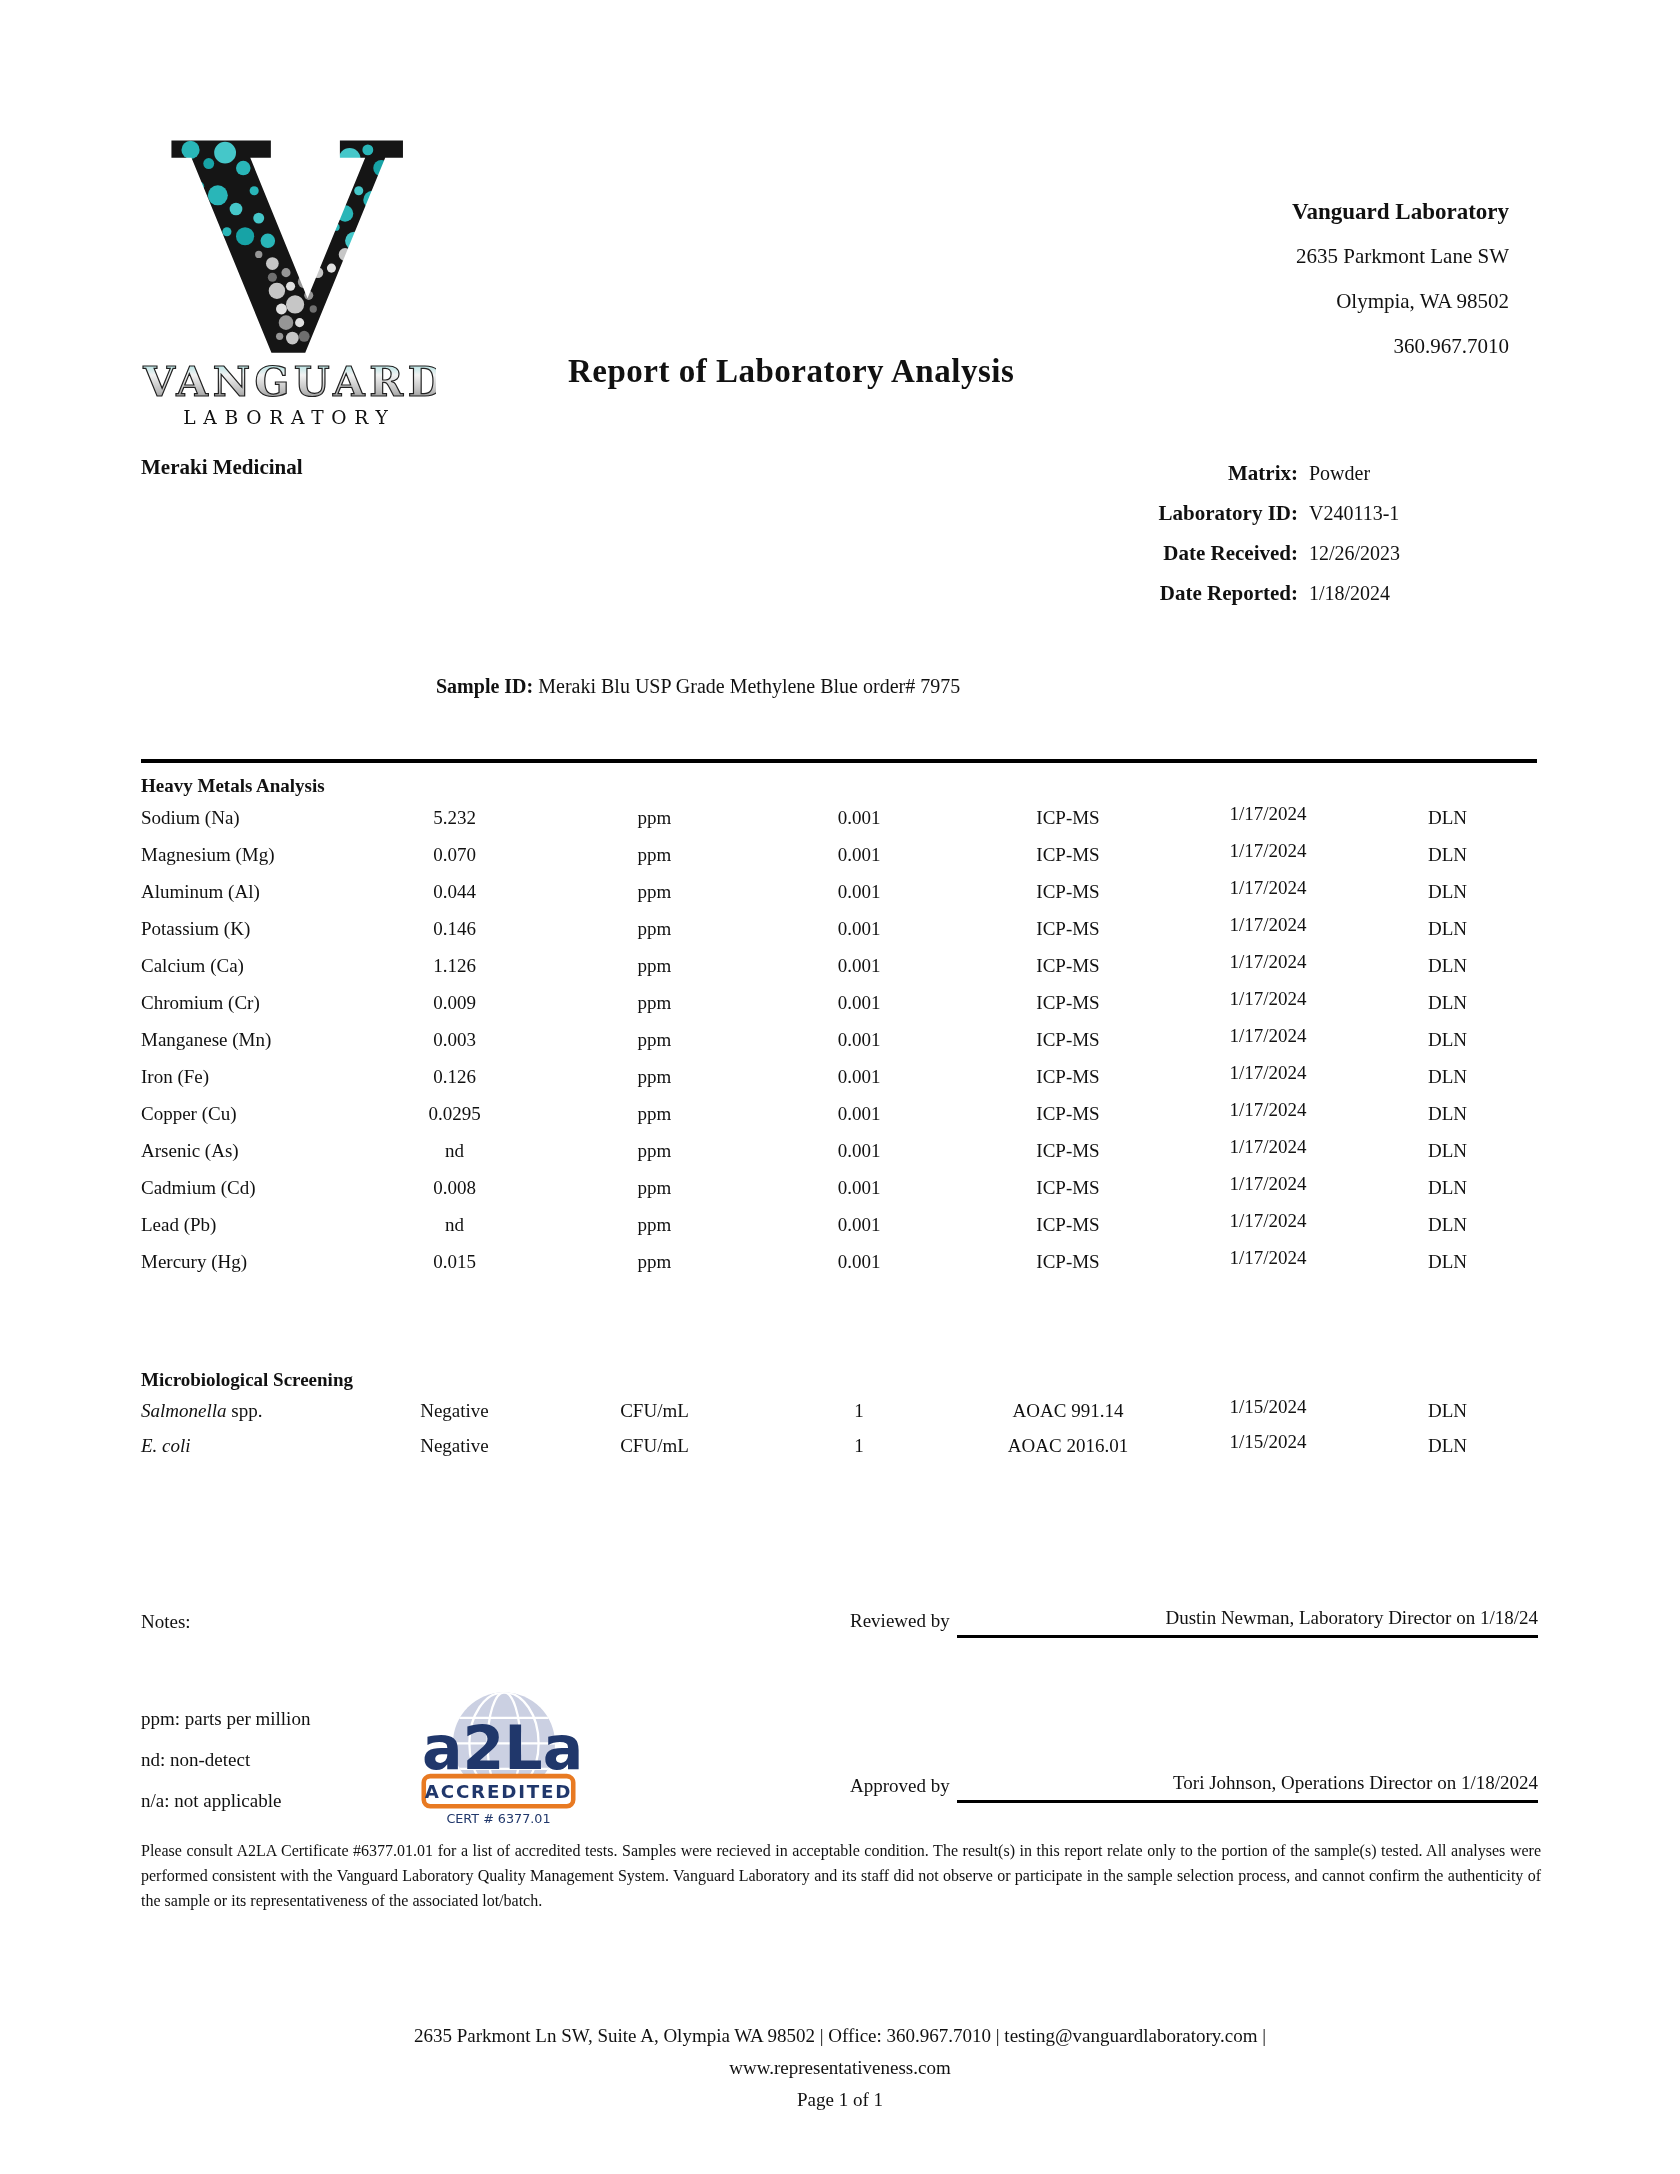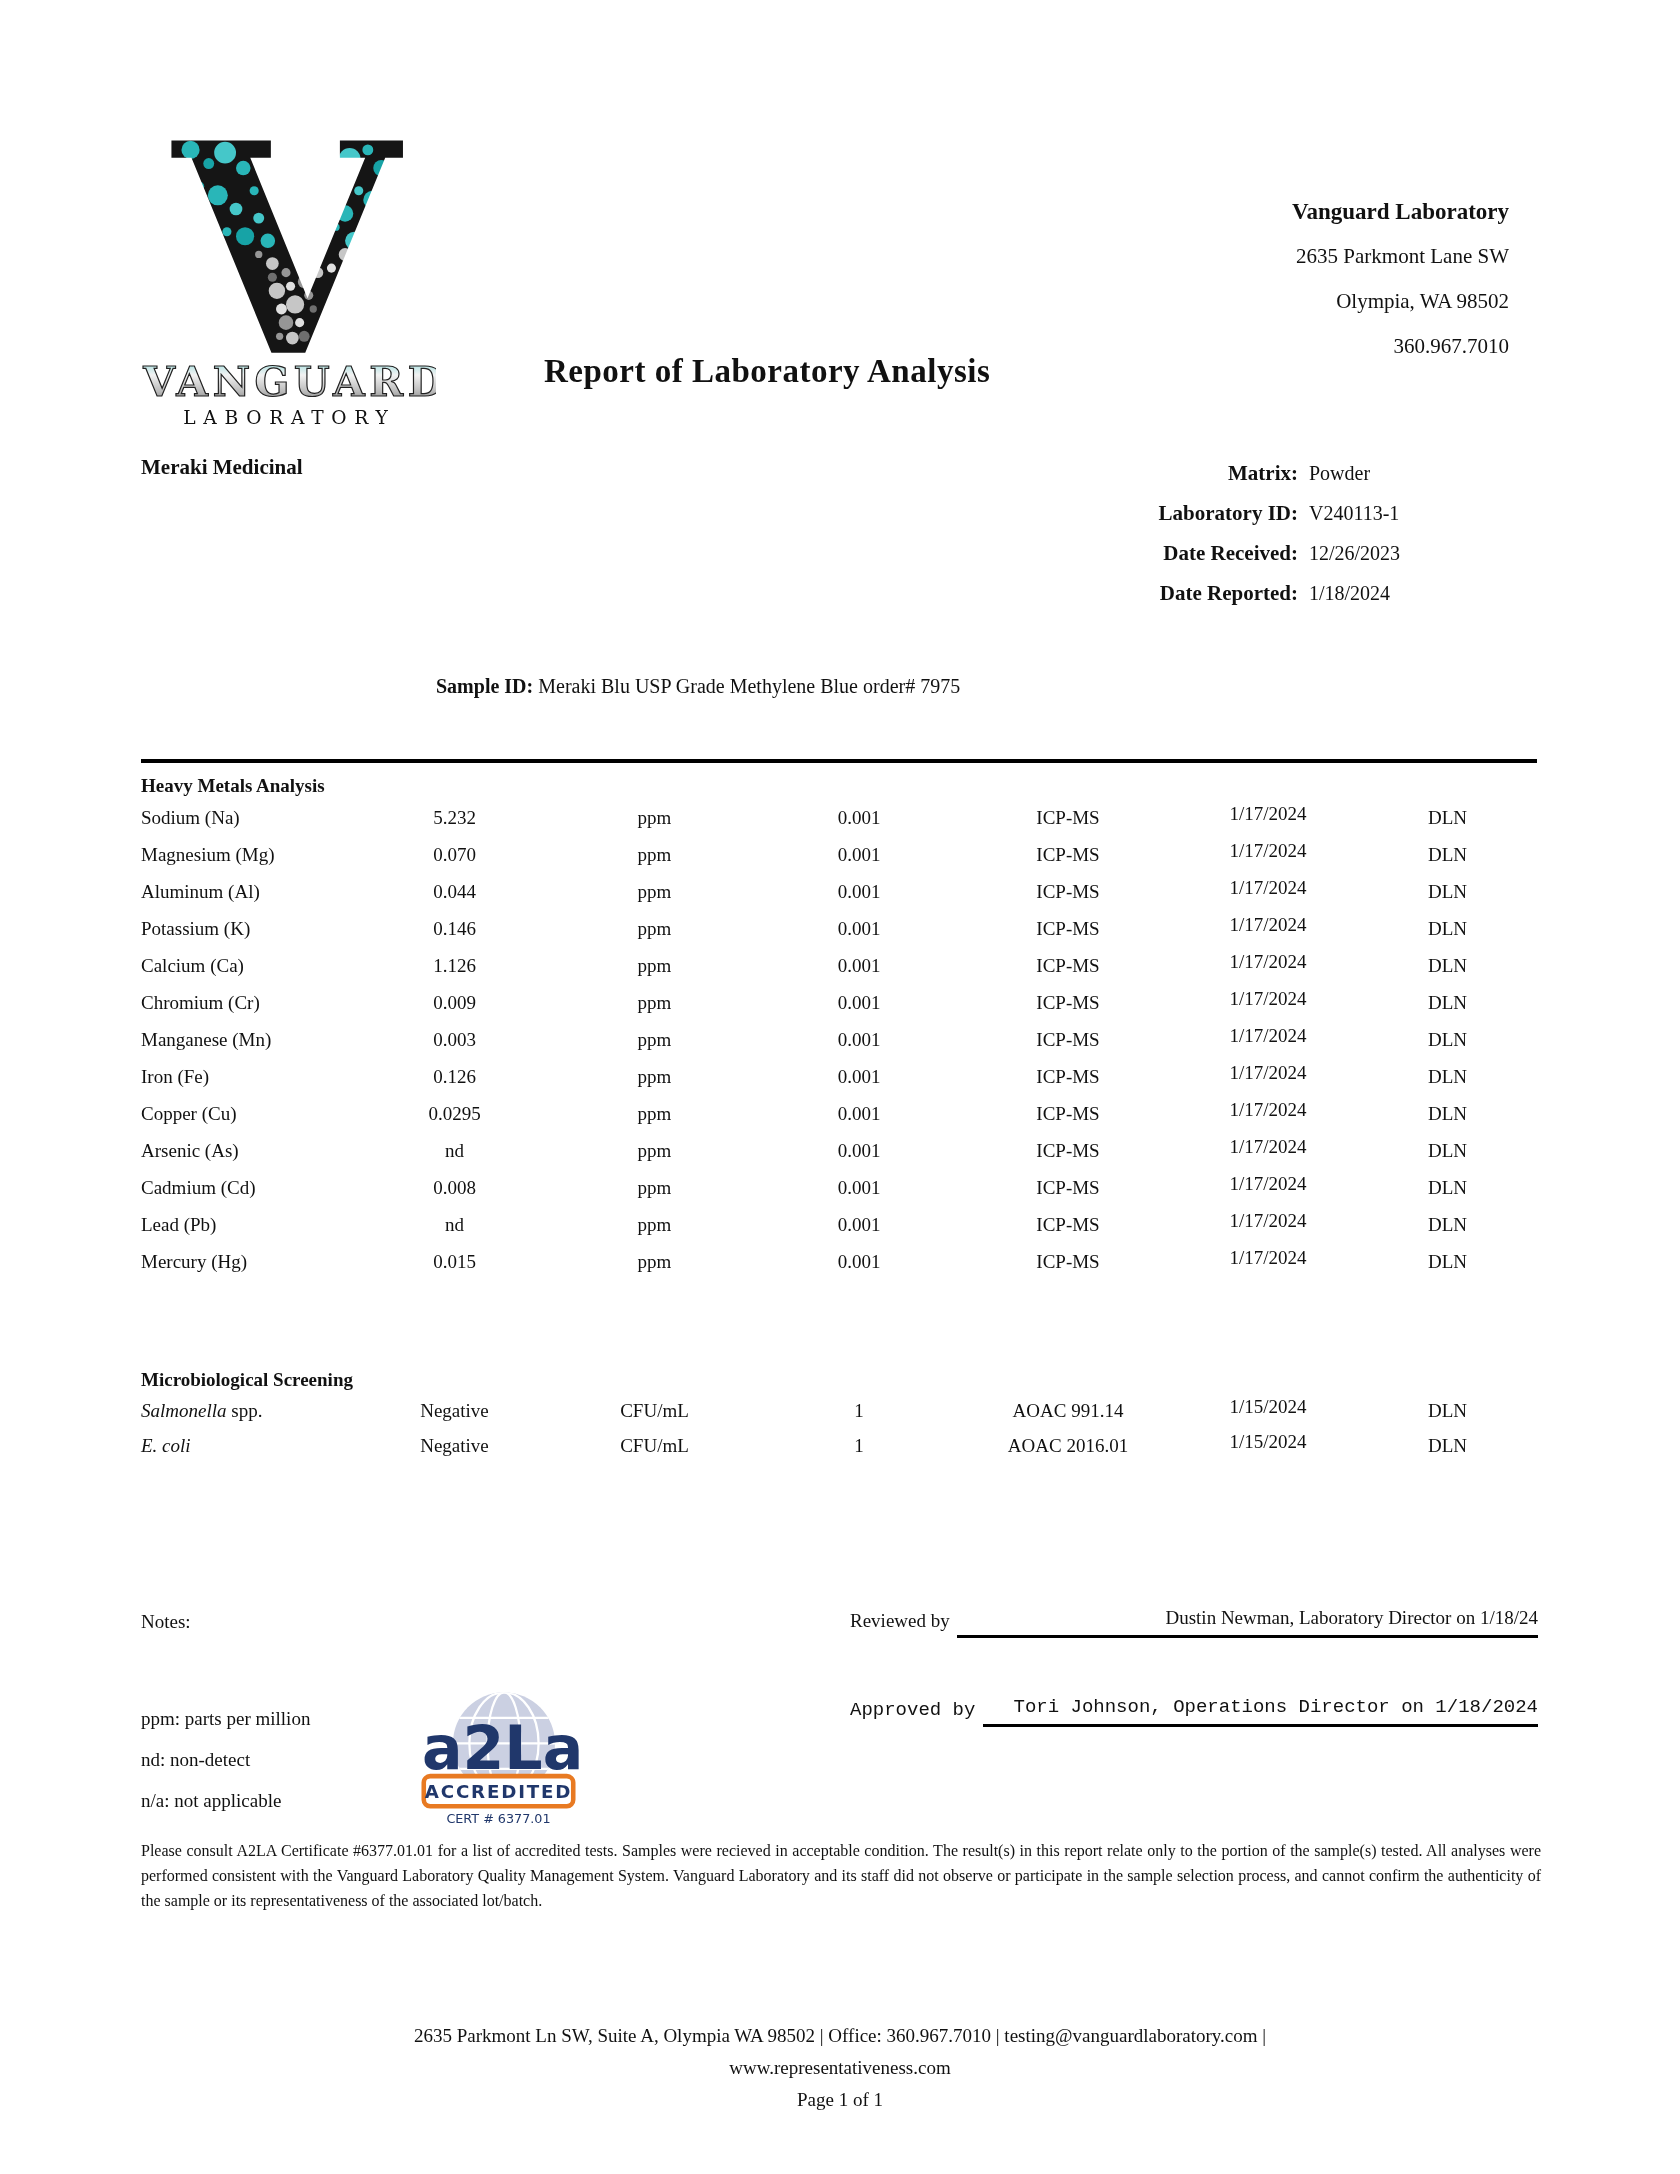--- a/index.html
+++ b/index.html
@@ -5,21 +5,21 @@
   html,body{margin:0;padding:0;background:#fff;}
   .page{position:relative;width:1680px;height:2175px;background:#ffffff;overflow:hidden;
         font-family:"Liberation Serif","DejaVu Serif",serif;color:#111;}
   .abs{position:absolute;}
 
   
   .lab-contact{right:171px;top:189px;text-align:right;line-height:45px;font-size:21px;}
   .lab-contact .name{font-weight:bold;font-size:23px;}
 
   
-  .title{left:544px;top:353px;font-size:33px;font-weight:bold;letter-spacing:0.5px;}
+  .title{left:568px;top:353px;font-size:33px;font-weight:bold;letter-spacing:0.5px;}
   .client{left:141px;top:455px;font-size:21px;font-weight:bold;}
 
   
   .meta{left:818px;top:453px;width:627px;font-size:20px;}
   .meta .mrow{display:flex;height:40px;align-items:center;}
   .meta .mlabel{width:480px;text-align:right;font-weight:bold;font-size:21px;}
   .meta .mvalue{padding-left:11px;}
 
   .sample{left:436px;top:675px;font-size:20px;}
   .sample b{font-weight:bold;}
@@ -35,21 +35,21 @@
   .rule{height:4.5px;background:#000;margin-top:2.7px;}
   .section-title{font-weight:bold;font-size:19px;height:27px;display:flex;align-items:center;margin-top:9px;}
   .section-title.micro{margin-top:86px;}
 
   
   .notes{left:141px;top:1611px;font-size:19px;}
   .signline{display:flex;width:688px;font-size:19px;align-items:flex-end;text-align:right;}
   .signline .lbl{flex:none;padding-right:7.3px;padding-bottom:5.5px;}
   .signline .sig{flex:1;border-bottom:3.6px solid #000;padding:0 0 5.5px 5.5px;}
   .reviewed{left:850px;top:1607px;}
-  .approved{left:850px;top:1696px;font-family:Liberation Mono, monospace;}
+  .approved{left:850px;top:1772px;}
 
   .defs{left:141px;top:1698px;font-size:19px;line-height:41px;}
 
   
   .fineprint{left:141px;top:1838px;width:1400px;font-size:16px;line-height:25px;text-align:justify;}
   .footer{left:0;top:2020px;width:1680px;text-align:center;font-size:19px;line-height:32px;}
 </style>
 </head>
 <body>
 

